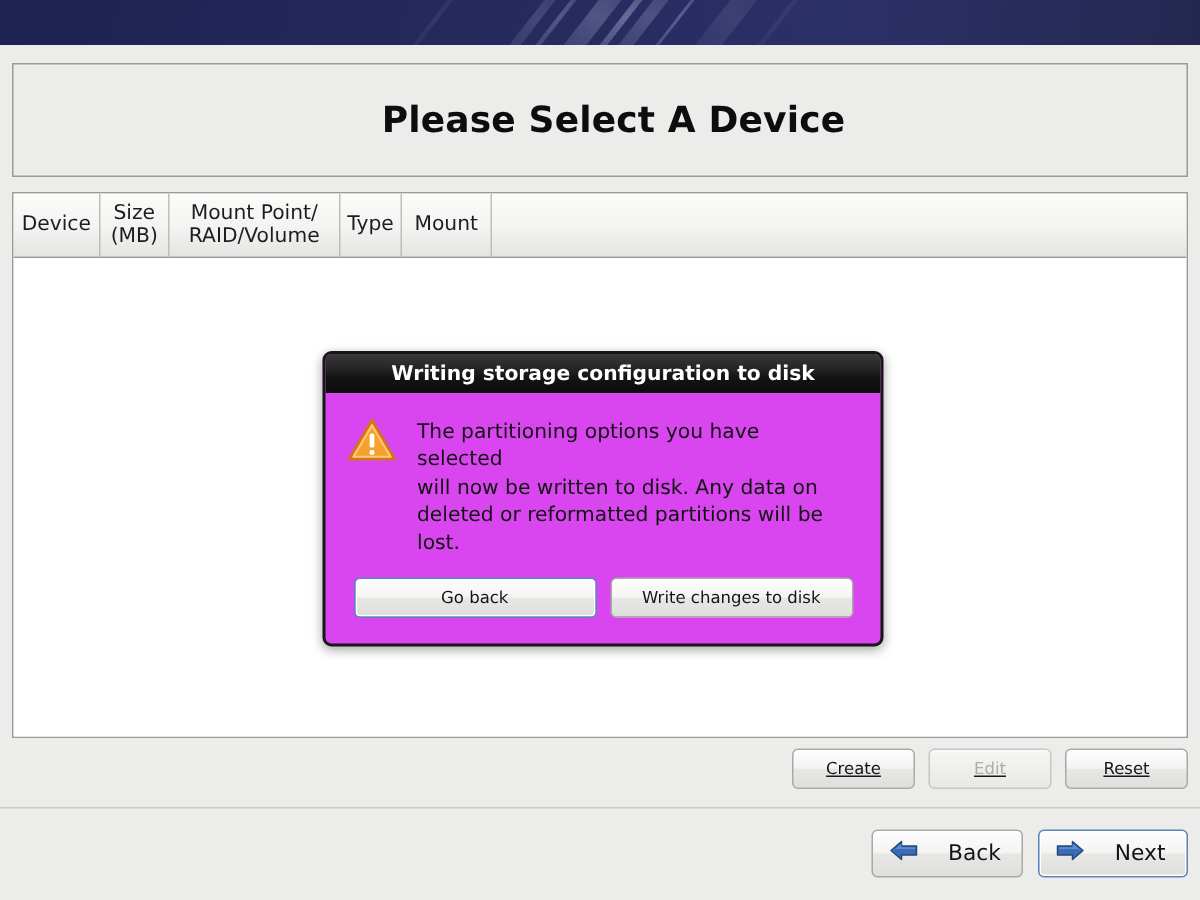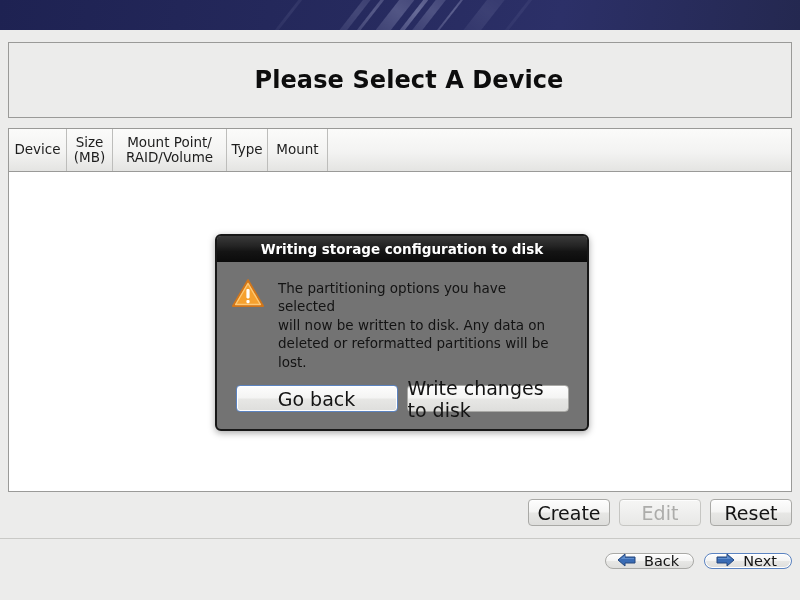--- a/index.html
+++ b/index.html
@@ -110,21 +110,21 @@
     background: #ffffff;
   }
 
   
   .btn {
     position: relative;
     border: 1px solid #a9a9a6;
     border-radius: 4px;
     background: linear-gradient(to bottom, #fdfdfd 0%, #f4f4f3 48%, #e7e7e5 52%, #dededc 100%);
     color: #141414;
-    font-size: 19px;
+    font-size: 11px;
     font-family: inherit;
     display: inline-flex;
     align-items: center;
     justify-content: center;
     box-sizing: border-box;
     cursor: pointer;
     box-shadow: 0 1px 0 rgba(255,255,255,0.8) inset;
   }
   .btn.disabled {
     color: #acacaa;
@@ -138,54 +138,54 @@
   }
 
   
   .action-row {
     position: absolute;
     left: 8px; top: 499px;
     width: 784px; height: 28px;
     display: flex;
     justify-content: flex-end;
     gap: 9px;
+    text-decoration: underline;
   }
   .action-row .btn { width: 82px; height: 27px; }
 
   .hsep {
     position: absolute;
     left: 0; top: 538px;
     width: 800px; height: 1px;
     background: #c9c9c6;
   }
 
   
   .nav-row {
     position: absolute;
     right: 8px; top: 553px;
     display: flex;
     gap: 10px;
   }
   .nav-row .btn {
-    height: 16px;
+    height: 32px;
     padding: 0 14px 0 11px;
-    gap: 8px;
+    gap: 20px;
     font-size: 14.5px;
-    border-radius: 13px;
   }
   .arrow-ico { display: block; }
 
   
   .dialog {
     position: absolute;
     left: 215px; top: 234px;
     width: 374px;
     border: 2px solid #171717;
     border-radius: 6px;
-    background: #737373;
+    background: #d946ef;
     box-sizing: border-box;
     overflow: hidden;
     box-shadow: 0 2px 7px rgba(0,0,0,0.35);
   }
   .dialog-titlebar {
     height: 26px;
     background: linear-gradient(to bottom, #3a3a3a 0%, #242424 38%, #141414 60%, #0b0b0b 100%);
     color: #ffffff;
     font-size: 13.5px;
     font-weight: bold;

